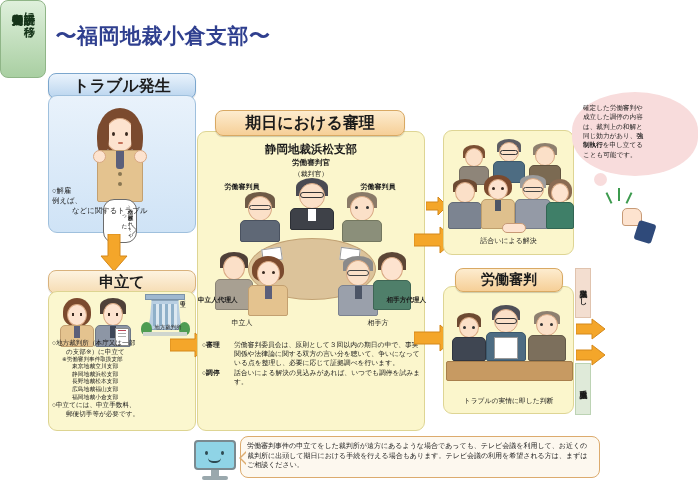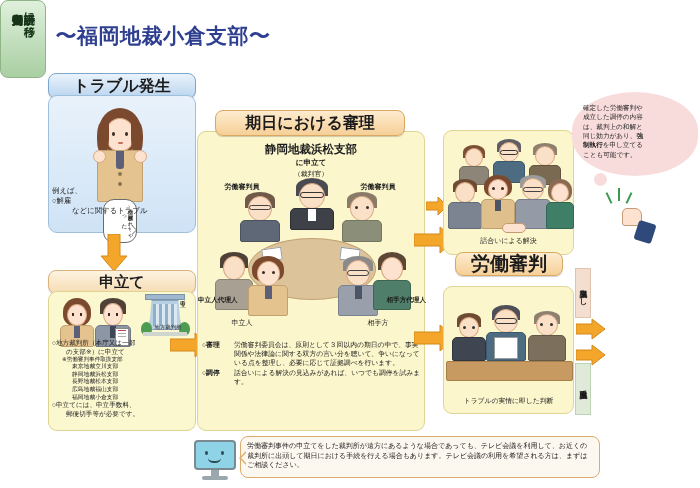--- a/index.html
+++ b/index.html
@@ -178,23 +178,23 @@
     left: 443px; top: 130px; width: 131px; height: 125px;
     background: #fbf6cc; border: 1px solid #ded594;
   }
   #med-caption {
     position: absolute; left: 443px; top: 236px; width: 131px;
     text-align: center; font-size: 7px; color: #1b1b1b;
   }
 
   
   #trib-pill {
-    left: 455px; top: 252px; width: 108px; height: 24px;
+    left: 455px; top: 268px; width: 108px; height: 24px;
     background: linear-gradient(180deg,#fdeccf 0%,#f6cf97 100%);
-    border: 1px solid #d9a963; font-size: 19px;
+    border: 1px solid #d9a963; font-size: 14px;
   }
   #trib-panel {
     left: 443px; top: 286px; width: 131px; height: 128px;
     background: #fbf6cc; border: 1px solid #ded594;
   }
   #trib-caption {
     position: absolute; left: 443px; top: 396px; width: 131px;
     text-align: center; font-size: 6.8px; color: #1b1b1b;
   }
 
@@ -321,22 +321,22 @@
       <div style="position:absolute; left:27px; top:45px; width:8px; height:18px; background:#5b5f7a; border-radius:0 0 3px 3px;"></div>
       <div style="position:absolute; left:29px; top:66px; width:4px; height:4px; background:#8a7652; border-radius:50%;"></div>
       <div style="position:absolute; left:29px; top:76px; width:4px; height:4px; background:#8a7652; border-radius:50%;"></div>
       <div style="position:absolute; left:4px; top:44px; width:13px; height:13px; background:#fde3cf; border:1px solid #d8a883; border-radius:50%;"></div>
       <div style="position:absolute; left:45px; top:44px; width:13px; height:13px; background:#fde3cf; border:1px solid #d8a883; border-radius:50%;"></div>
     </div>
     <div class="bubble" id="bubble-left">突然、解雇されちゃった。</div>
     <div class="bubble" id="bubble-right">退職金を払ってもらえない。</div>
   </div>
   <div id="trouble-examples">
+    <div>○解雇</div>
     <div>例えば、</div>
-    <div>○解雇</div>
     <div class="i2">などに関するトラブル</div>
   </div>
 
   <div class="arrow" id="arrow-trouble-file">
     <svg width="28" height="38" viewBox="0 0 28 38">
       <polygon points="8,0 20,0 20,22 27,22 14,37 1,22 8,22" fill="#f4a62a" stroke="#d4881a" stroke-width="1"></polygon>
     </svg>
   </div>
 
   <div class="pill" id="file-pill">申立て</div>
@@ -392,21 +392,21 @@
     <svg width="40" height="26" viewBox="0 0 40 26">
       <polygon points="0,7 25,7 25,1 39,13 25,25 25,19 0,19" fill="#f4a62a" stroke="#d4881a" stroke-width="1"></polygon>
     </svg>
   </div>
   <div class="arrow-lbl" id="arrow-lbl-file">申立て</div>
 
 
   <div class="panel" id="hearing-panel"></div>
   <div class="pill" id="hearing-pill">期日における審理</div>
   <div id="committee-title">静岡地裁浜松支部</div>
-  <div id="judge-title">に申立て</div>
+  <div id="judge-title">労働審判官</div>
   <div id="judge-sub">（裁判官）</div>
   <div id="member-left">労働審判員</div>
   <div id="member-right">労働審判員</div>
 
   <div class="person" style="position:absolute; left:288px; top:178px; width:48px; height:52px;">
     <div style="position:absolute; left:8px; top:0; width:32px; height:18px; background:#4a4a52; border-radius:50% 50% 0 0;"></div>
     <div class="head" style="left:11px; top:5px; width:26px; height:26px; background:#fbe0c8; border:1px solid #d8a883;"></div>
     <div style="position:absolute; left:12px; top:14px; width:24px; height:6px; border:1px solid #333; border-radius:3px;"></div>
     <div class="torso" style="left:2px; top:30px; width:44px; height:22px; background:#3e4148; border:1px solid #2c2f35;"></div>
     <div style="position:absolute; left:20px; top:31px; width:8px; height:12px; background:#fff;"></div>

